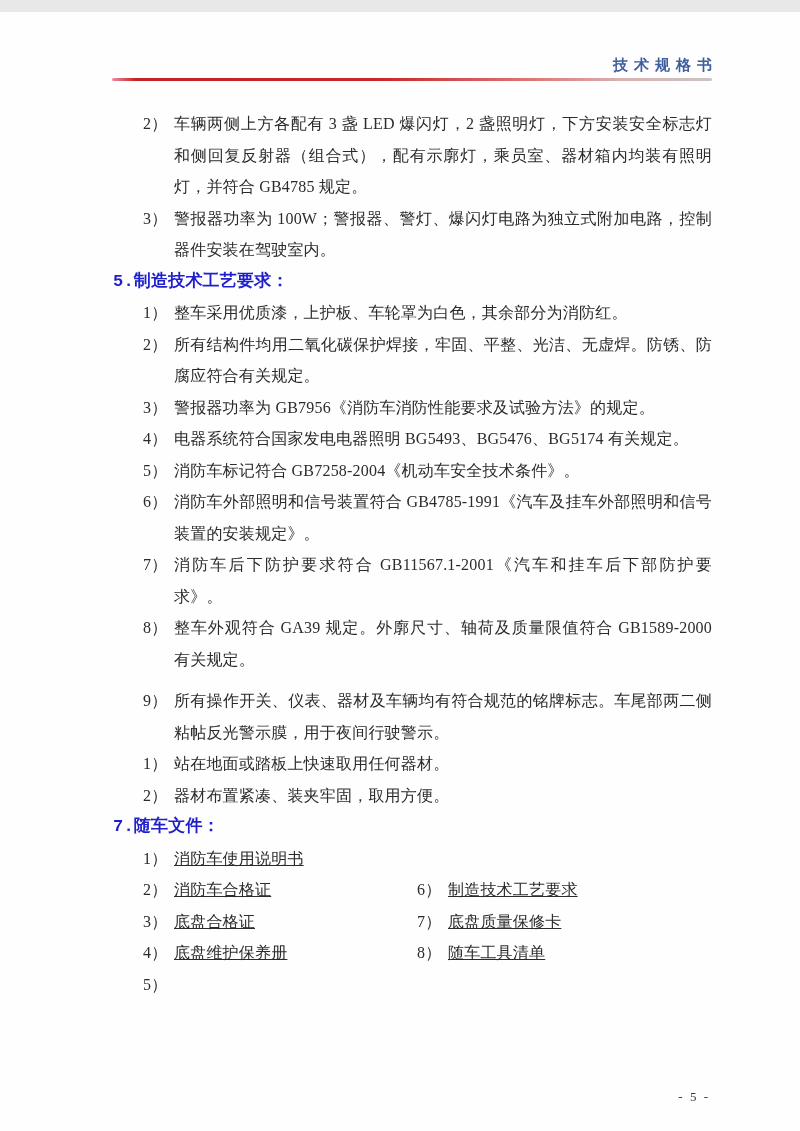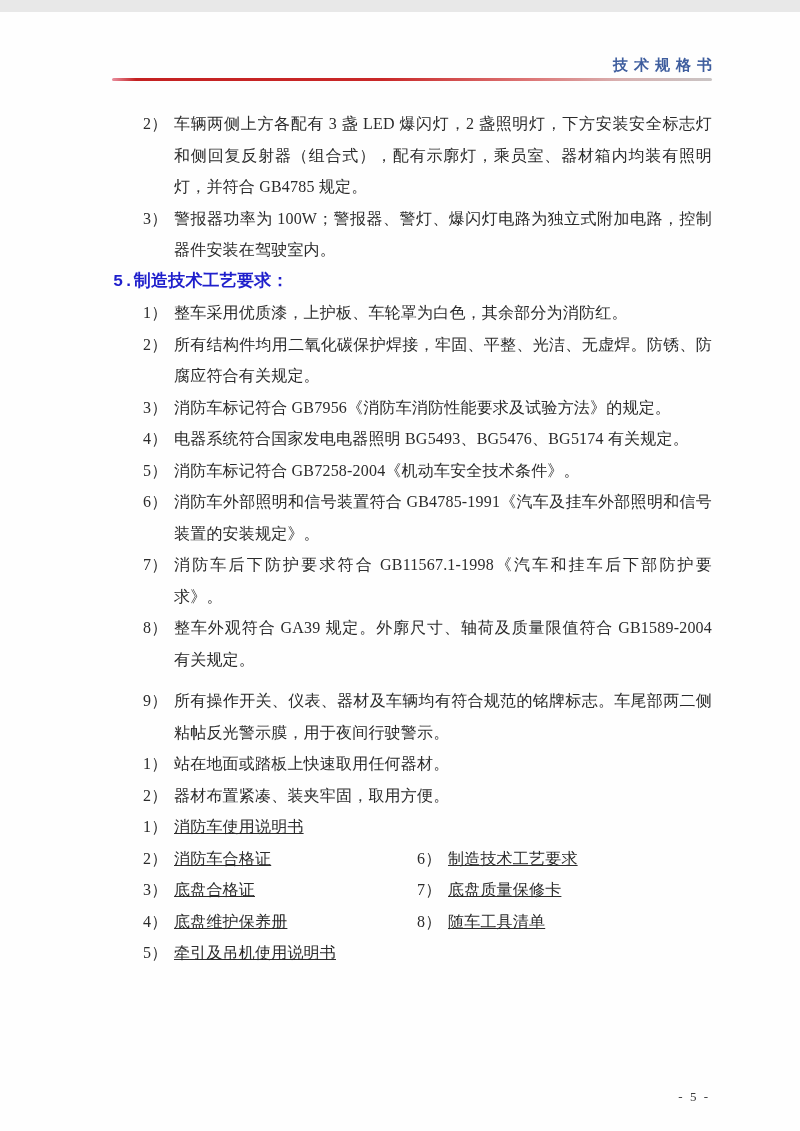--- a/index.html
+++ b/index.html
@@ -91,57 +91,58 @@
         <div class="item">
           <span class="num">1）</span>
           <span class="txt">整车采用优质漆，上护板、车轮罩为白色，其余部分为消防红。</span>
         </div>
         <div class="item">
           <span class="num">2）</span>
           <span class="txt">所有结构件均用二氧化碳保护焊接，牢固、平整、光洁、无虚焊。防锈、防腐应符合有关规定。</span>
         </div>
         <div class="item">
           <span class="num">3）</span>
-          <span class="txt">消防车标记符合 GB7956《消防车消防性能要求及试验方法》的规定。</span>
+          <span class="txt">警报器功率为 GB7956《消防车消防性能要求及试验方法》的规定。</span>
         </div>
         <div class="item">
           <span class="num">4）</span>
           <span class="txt">电器系统符合国家发电电器照明 BG5493、BG5476、BG5174 有关规定。</span>
         </div>
         <div class="item">
           <span class="num">5）</span>
           <span class="txt">消防车标记符合 GB7258-2004《机动车安全技术条件》。</span>
         </div>
         <div class="item">
           <span class="num">6）</span>
           <span class="txt">消防车外部照明和信号装置符合 GB4785-1991《汽车及挂车外部照明和信号装置的安装规定》。</span>
         </div>
         <div class="item">
           <span class="num">7）</span>
-          <span class="txt">消防车后下防护要求符合 GB11567.1-1998《汽车和挂车后下部防护要求》。</span>
+          <span class="txt">消防车后下防护要求符合 GB11567.1-2001《汽车和挂车后下部防护要求》。</span>
         </div>
         <div class="item">
           <span class="num">8）</span>
-          <span class="txt">整车外观符合 GA39 规定。外廓尺寸、轴荷及质量限值符合 GB1589-2004 有关规定。</span>
+          <span class="txt">整车外观符合 GA39 规定。外廓尺寸、轴荷及质量限值符合 GB1589-2000 有关规定。</span>
         </div>
         <div class="item">
           <span class="num">9）</span>
           <span class="txt">所有操作开关、仪表、器材及车辆均有符合规范的铭牌标志。车尾部两二侧粘帖反光警示膜，用于夜间行驶警示。</span>
         </div>
       </div>
       <div class="items sec-idx-1">
         <div class="item">
           <span class="num">1）</span>
           <span class="txt">站在地面或踏板上快速取用任何器材。</span>
         </div>
         <div class="item">
           <span class="num">2）</span>
           <span class="txt">器材布置紧凑、装夹牢固，取用方便。</span>
         </div>
       </div>
+      <div class="sec-heading">7.随车文件：</div>
       <div class="items sec-idx-2">
         <div class="doc-row">
           <div class="cell-left">
             <span class="num">1）</span>
             <span class="txt">消防车使用说明书</span>
           </div>
           <div class="cell-right"></div>
         </div>
         <div class="doc-row">
           <div class="cell-left">
@@ -169,21 +170,20 @@
             <span class="txt">底盘维护保养册</span>
           </div>
           <div class="cell-right">
             <span class="num">8）</span>
             <span class="txt">随车工具清单</span>
           </div>
         </div>
         <div class="doc-row">
           <div class="cell-left">
             <span class="num">5）</span>
-            <span class="txt">牵引及吊机使用说明书</span>
           </div>
           <div class="cell-right"></div>
         </div>
       </div>
     </div>
 
   <div class="footer">- 5 -</div>
 </div>
 
 </body></html>

